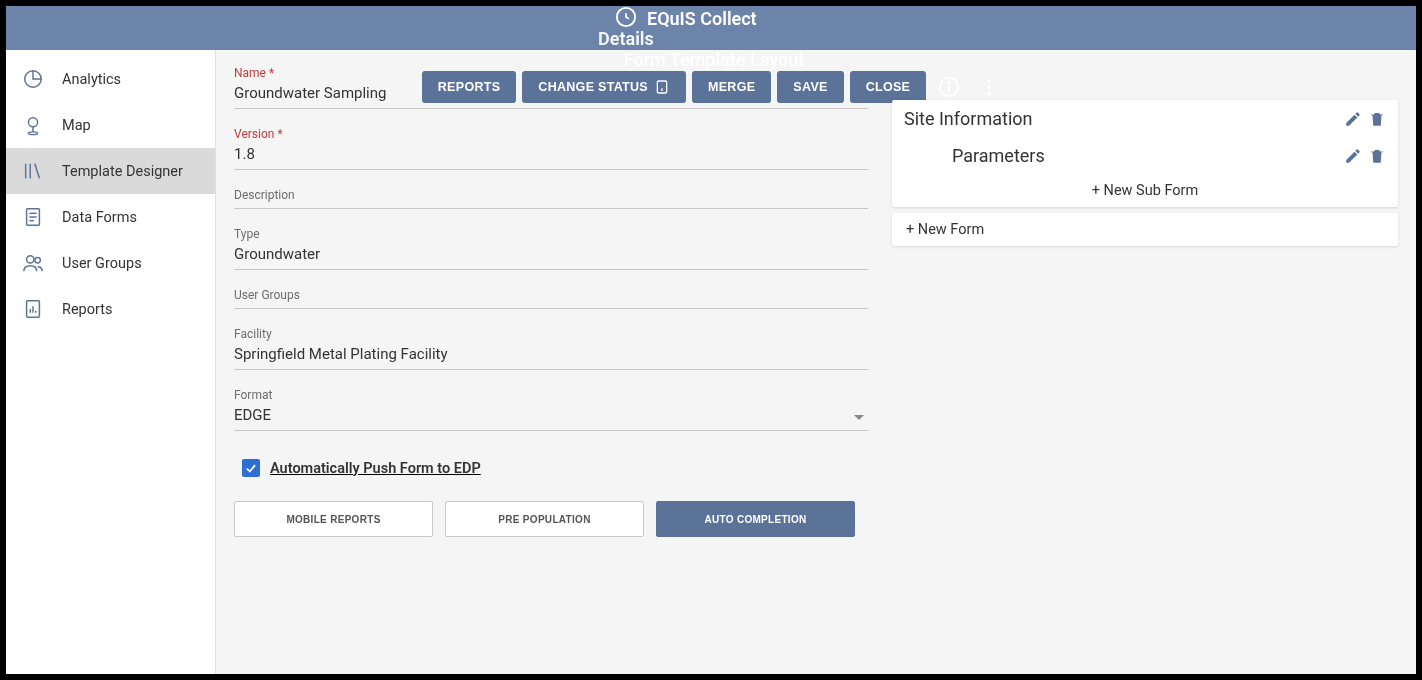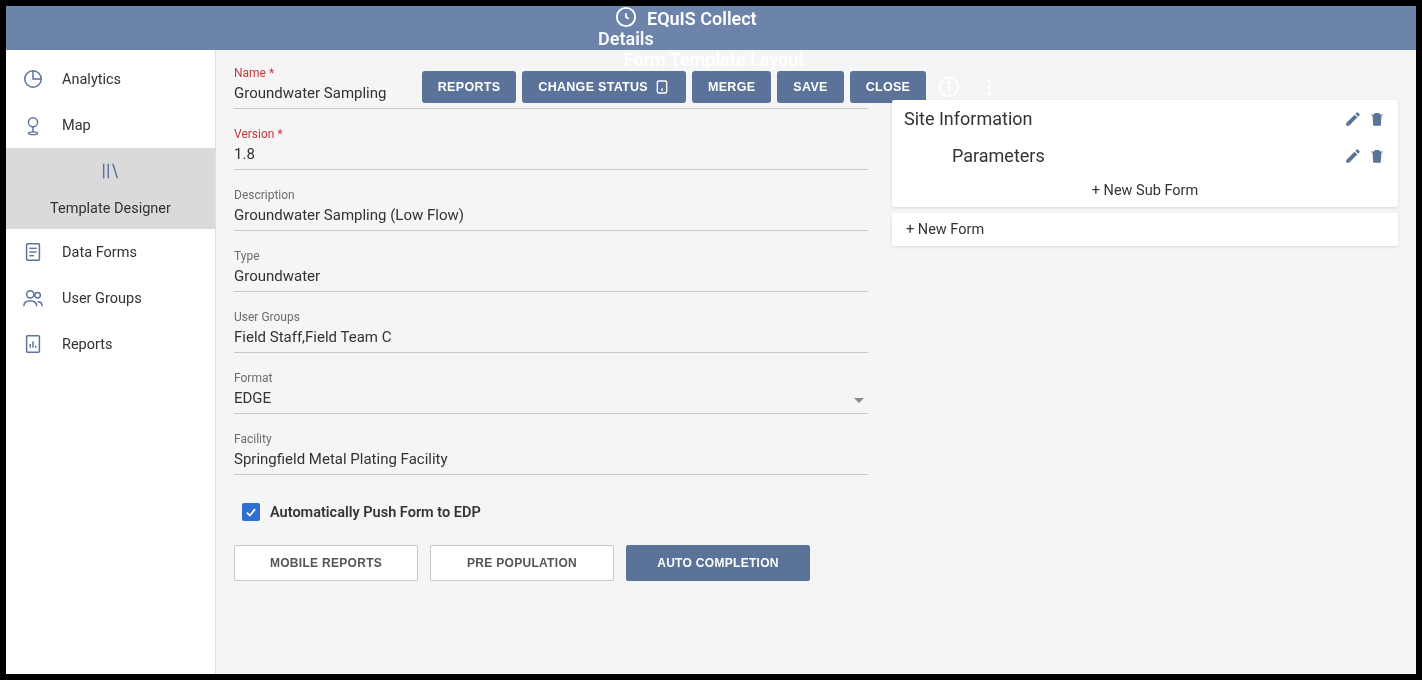--- a/index.html
+++ b/index.html
@@ -125,21 +125,21 @@
   }
   .sb-item {
     display: flex;
     align-items: center;
     gap: 18px;
     padding: 12px 16px;
     font-size: 14.5px;
     color: var(--text-dark);
     cursor: pointer;
   }
-  .sb-item.selected { background: var(--sidebar-selected); flex-direction: column; }
+  .sb-item.selected { background: var(--sidebar-selected); }
   .sb-icon {
     width: 22px;
     height: 22px;
     color: var(--icon-gray);
   }
   .sb-icon svg { width: 22px; height: 22px; }
   
   .main {
     flex: 1;
     display: flex;
@@ -185,20 +185,21 @@
     width: 0; height: 0;
     border-left: 5px solid transparent;
     border-right: 5px solid transparent;
     border-top: 5px solid #888;
   }
   .check-row {
     display: flex;
     align-items: center;
     gap: 10px;
     margin: 28px 0 24px 8px;
+    text-decoration: underline;
   }
   .check-box {
     width: 18px;
     height: 18px;
     background: #2f6fd4;
     display: flex;
     align-items: center;
     justify-content: center;
     border-radius: 2px;
   }
@@ -208,25 +209,25 @@
     font-weight: 600;
     color: var(--text-dark);
   }
   .bottom-tabs {
     display: flex;
     gap: 12px;
     margin-top: 10px;
   }
   .tabbtn {
     flex: none;
-    width: 184px;
+    width: 199px;
     height: 36px;
     border: 1px solid var(--tab-border);
     background: #fff;
-    font-size: 12px;
+    font-size: 10px;
     font-weight: 700;
     letter-spacing: 0.3px;
     color: #555;
     cursor: pointer;
     border-radius: 2px;
   }
   .tabbtn.active {
     background: var(--tab-active);
     border-color: var(--tab-active);
     color: #fff;
@@ -367,42 +368,40 @@
           <div class="field-value">Groundwater Sampling</div>
         </div>
 
         <div class="field">
           <div class="field-label req-red required">Version</div>
           <div class="field-value">1.8</div>
         </div>
 
         <div class="field">
           <div class="field-label">Description</div>
-          <div class="field-value">Groundwater Sampling (Low Flow)</div>
         </div>
 
         <div class="field">
           <div class="field-label">Type</div>
           <div class="field-value">Groundwater</div>
         </div>
 
         <div class="field">
           <div class="field-label">User Groups</div>
-          <div class="field-value">Field Staff,Field Team C</div>
+        </div>
+
+        <div class="field">
+          <div class="field-label">Facility</div>
+          <div class="field-value">Springfield Metal Plating Facility</div>
         </div>
 
         <div class="field">
           <div class="field-label">Format</div>
           <div class="field-value">EDGE</div>
           <div class="dropdown-arrow"></div>
-        </div>
-
-        <div class="field">
-          <div class="field-label">Facility</div>
-          <div class="field-value">Springfield Metal Plating Facility</div>
         </div>
 
         <div class="check-row">
           <span class="check-box">
             <svg viewBox="0 0 24 24" fill="none" stroke="currentColor" stroke-width="3">
                 <polyline points="5 13 10 18 19 7"></polyline>
               </svg>
           </span>
           <span class="check-label">Automatically Push Form to EDP</span>
         </div>

